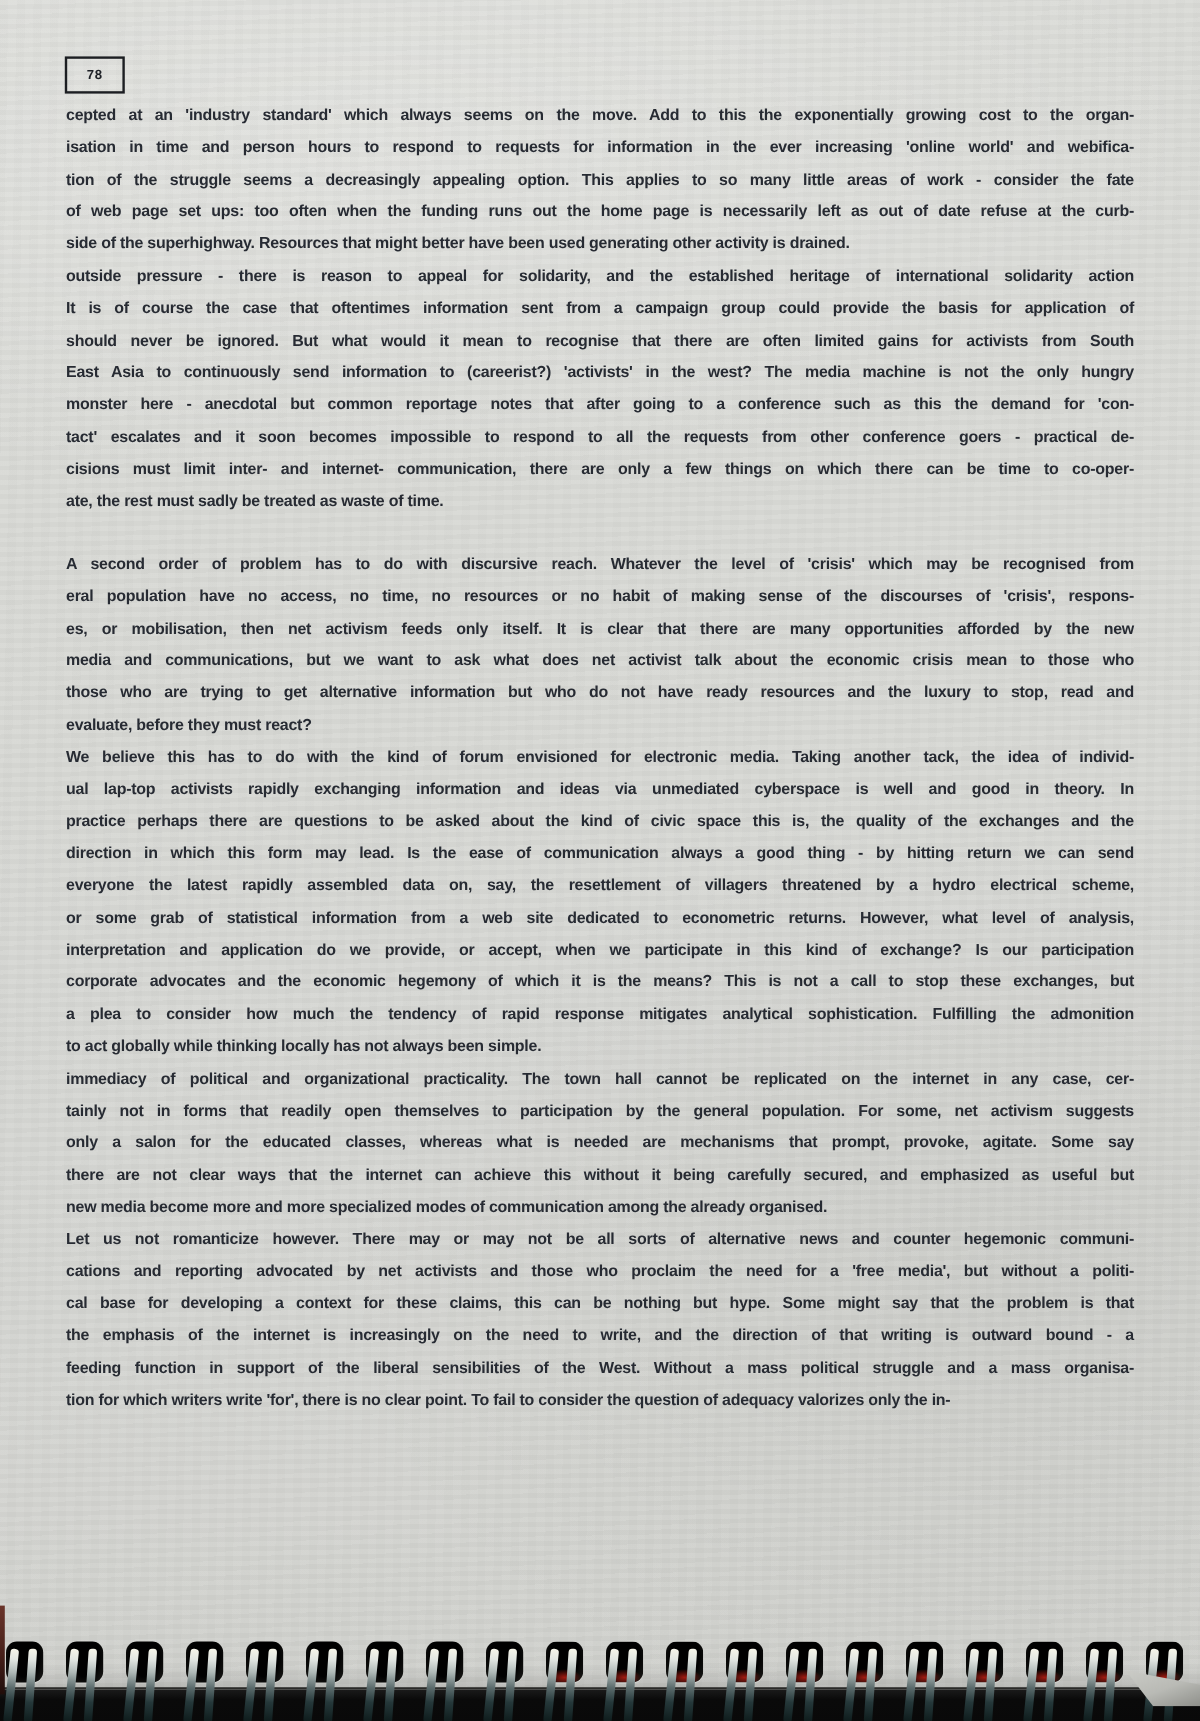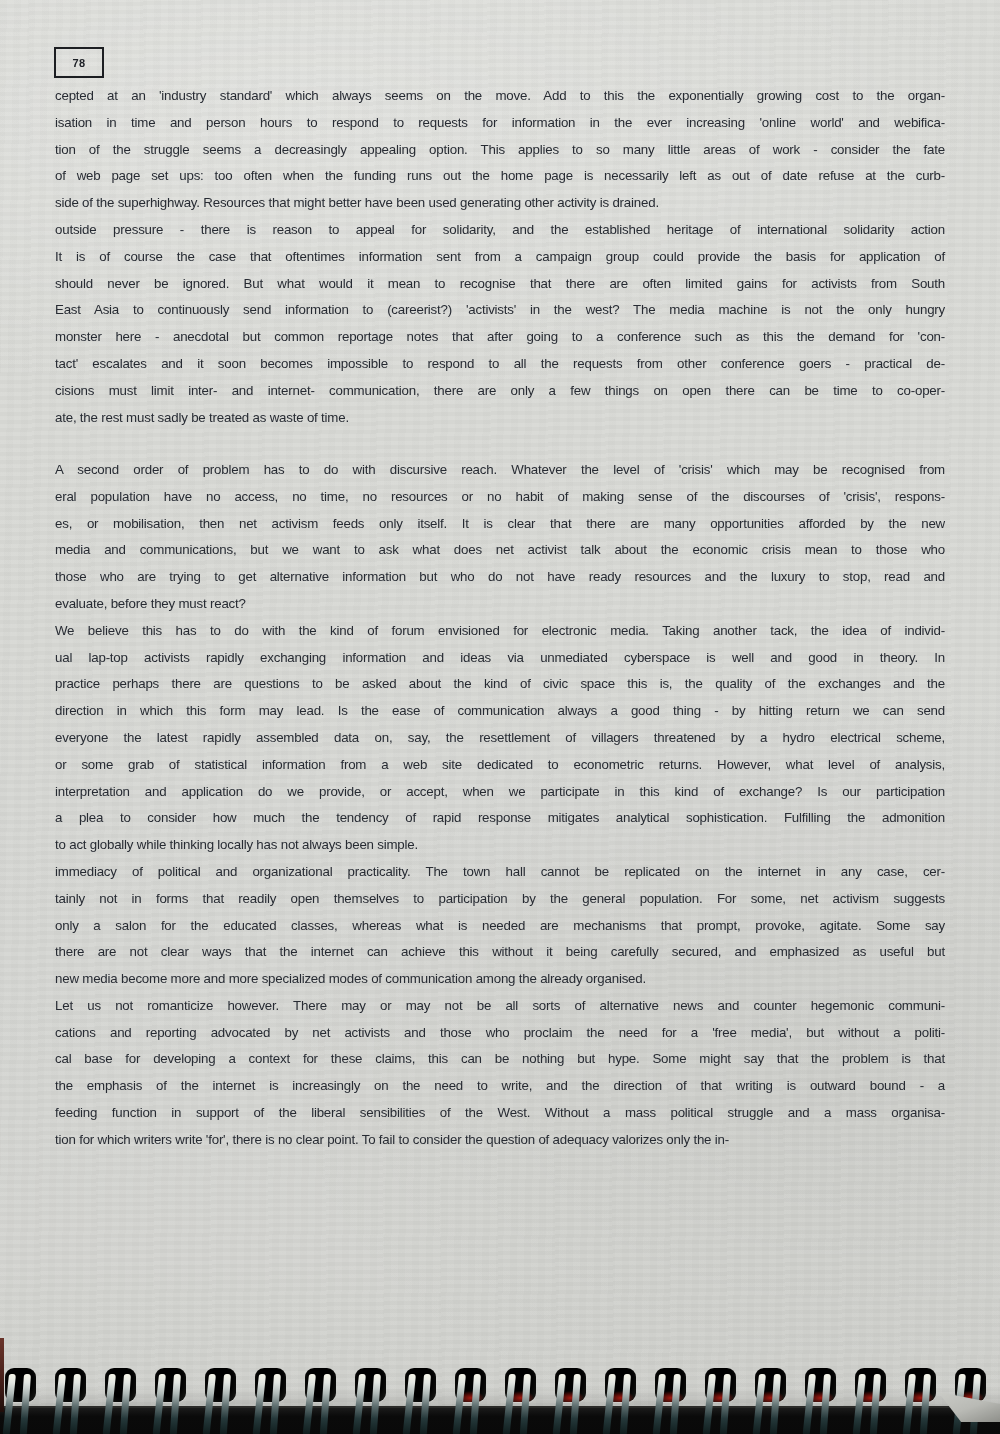--- a/index.html
+++ b/index.html
@@ -27,21 +27,21 @@
     border: 2.5px solid #1c1e22;
     display: flex; align-items: center; justify-content: center;
     background: rgba(255,255,255,0.04);
   }
   .page-number-box span {
     font-weight: 700; font-size: 11px; color: #1d2026; letter-spacing: 0.5px;
   }
   .text-block {
     position: absolute; left: 55px; top: 83px; width: 890px;
     color: #272b33;
-    font-weight: 400;
+    font-weight: 700;
     font-size: 13.3px;
     letter-spacing: -0.2px;
   }
   .para { margin: 0; }
   .line {
     height: 26.8px;
     line-height: 26.8px;
     text-align: justify;
     text-align-last: justify;
     white-space: normal;
@@ -114,40 +114,41 @@
         <div class="line">of web page set ups: too often when the funding runs out the home page is necessarily left as out of date refuse at the curb-</div>
         <div class="line last">side of the superhighway. Resources that might better have been used generating other activity is drained.</div>
       </div>
       <div class="para">
         <div class="line">outside pressure - there is reason to appeal for solidarity, and the established heritage of international solidarity action</div>
         <div class="line">It is of course the case that oftentimes information sent from a campaign group could provide the basis for application of</div>
         <div class="line">should never be ignored. But what would it mean to recognise that there are often limited gains for activists from South</div>
         <div class="line">East Asia to continuously send information to (careerist?) 'activists' in the west? The media machine is not the only hungry</div>
         <div class="line">monster here - anecdotal but common reportage notes that after going to a conference such as this the demand for 'con-</div>
         <div class="line">tact' escalates and it soon becomes impossible to respond to all the requests from other conference goers - practical de-</div>
-        <div class="line">cisions must limit inter- and internet- communication, there are only a few things on open there can be time to co-oper-</div>
+        <div class="line">cisions must limit inter- and internet- communication, there are only a few things on which there can be time to co-oper-</div>
         <div class="line last">ate, the rest must sadly be treated as waste of time.</div>
       </div>
       <div class="para-gap"></div>
       <div class="para">
         <div class="line">A second order of problem has to do with discursive reach. Whatever the level of 'crisis' which may be recognised from</div>
         <div class="line">eral population have no access, no time, no resources or no habit of making sense of the discourses of 'crisis', respons-</div>
         <div class="line">es, or mobilisation, then net activism feeds only itself. It is clear that there are many opportunities afforded by the new</div>
         <div class="line">media and communications, but we want to ask what does net activist talk about the economic crisis mean to those who</div>
         <div class="line">those who are trying to get alternative information but who do not have ready resources and the luxury to stop, read and</div>
         <div class="line last">evaluate, before they must react?</div>
       </div>
       <div class="para">
         <div class="line">We believe this has to do with the kind of forum envisioned for electronic media. Taking another tack, the idea of individ-</div>
         <div class="line">ual lap-top activists rapidly exchanging information and ideas via unmediated cyberspace is well and good in theory. In</div>
         <div class="line">practice perhaps there are questions to be asked about the kind of civic space this is, the quality of the exchanges and the</div>
         <div class="line">direction in which this form may lead. Is the ease of communication always a good thing - by hitting return we can send</div>
         <div class="line">everyone the latest rapidly assembled data on, say, the resettlement of villagers threatened by a hydro electrical scheme,</div>
         <div class="line">or some grab of statistical information from a web site dedicated to econometric returns. However, what level of analysis,</div>
         <div class="line">interpretation and application do we provide, or accept, when we participate in this kind of exchange? Is our participation</div>
+        <div class="line">corporate advocates and the economic hegemony of which it is the means? This is not a call to stop these exchanges, but</div>
         <div class="line">a plea to consider how much the tendency of rapid response mitigates analytical sophistication. Fulfilling the admonition</div>
         <div class="line last">to act globally while thinking locally has not always been simple.</div>
       </div>
       <div class="para">
         <div class="line">immediacy of political and organizational practicality. The town hall cannot be replicated on the internet in any case, cer-</div>
         <div class="line">tainly not in forms that readily open themselves to participation by the general population. For some, net activism suggests</div>
         <div class="line">only a salon for the educated classes, whereas what is needed are mechanisms that prompt, provoke, agitate. Some say</div>
         <div class="line">there are not clear ways that the internet can achieve this without it being carefully secured, and emphasized as useful but</div>
         <div class="line last">new media become more and more specialized modes of communication among the already organised.</div>
       </div>

